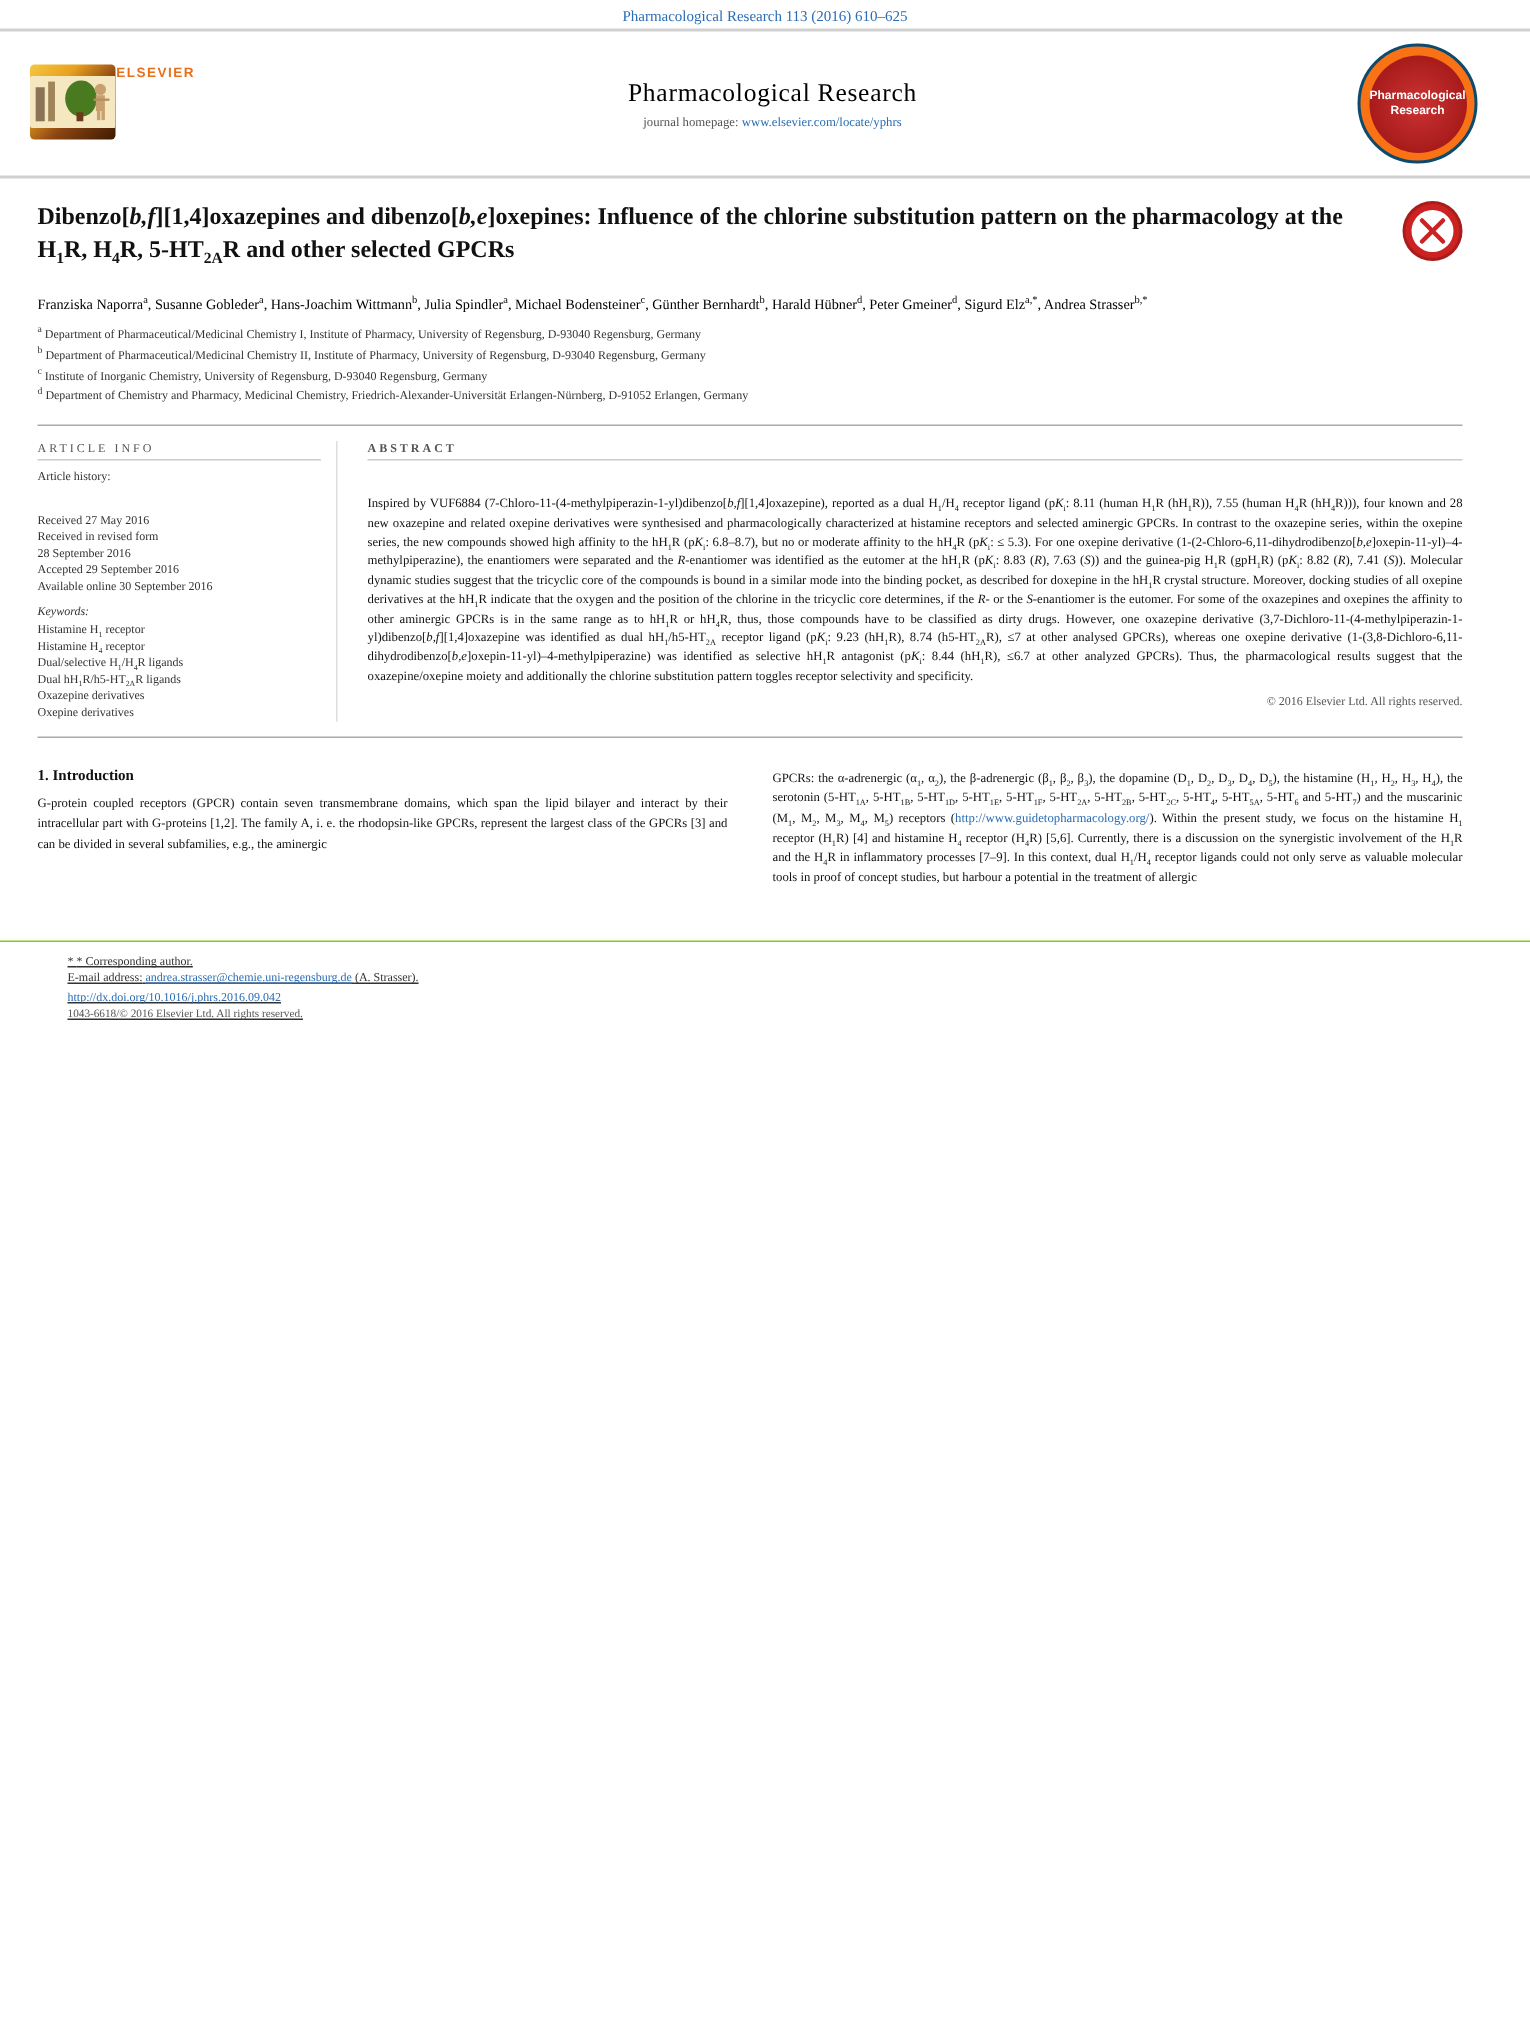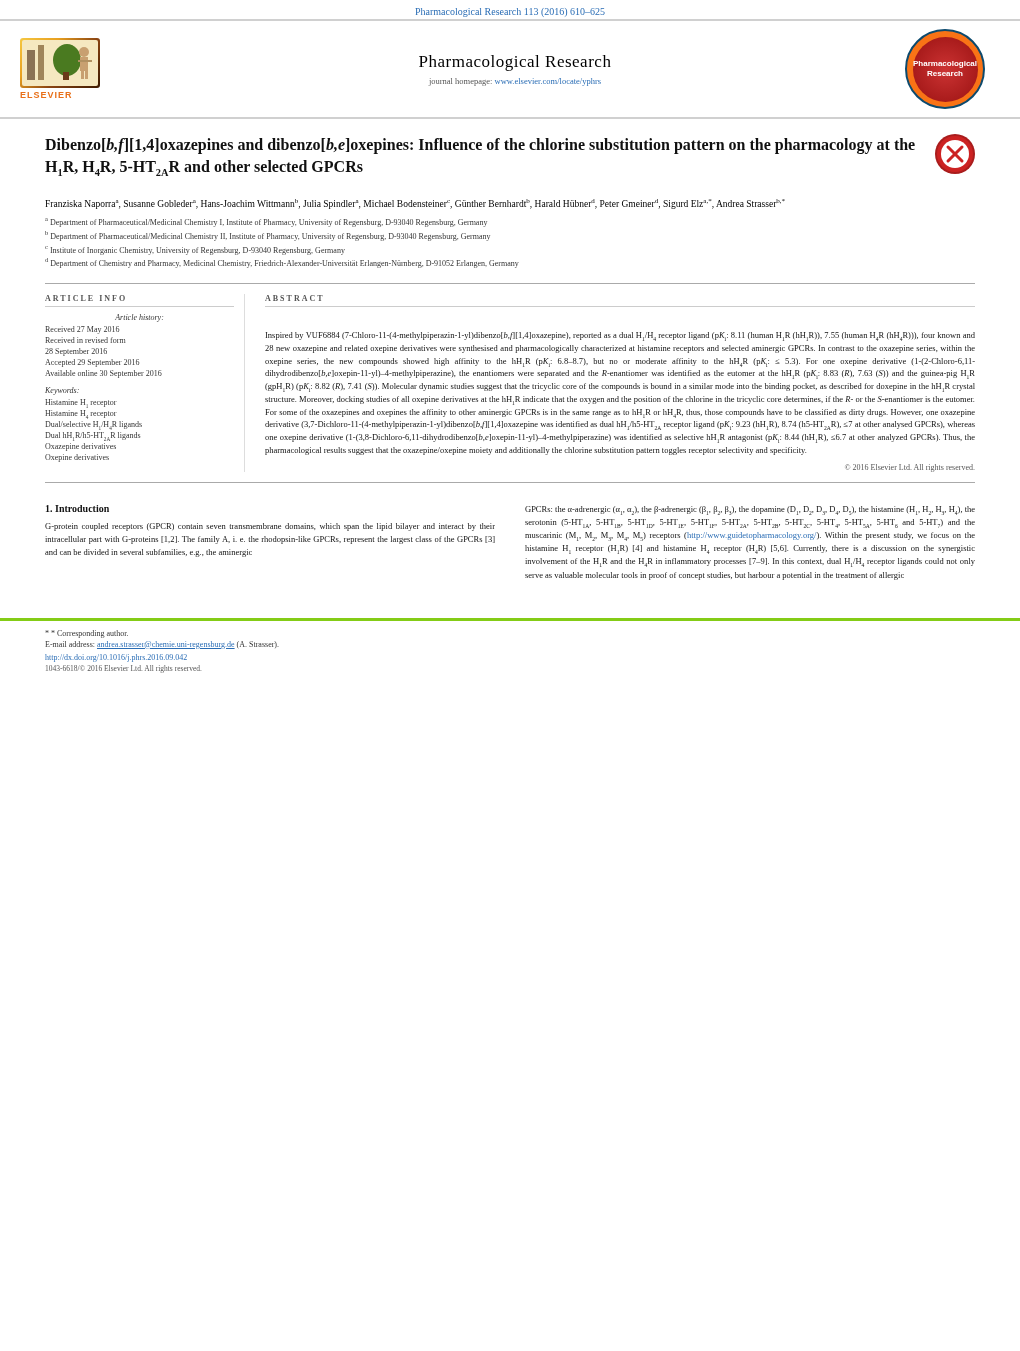--- a/index.html
+++ b/index.html
@@ -81,21 +81,21 @@
       width: 90px;
       flex-shrink: 0;
       display: flex;
       align-items: center;
       justify-content: center;
     }
 
     
     .elsevier-logo {
       display: flex;
-      flex-direction: column;
+      flex-direction: row;
       align-items: flex-start;
     }
 
     .elsevier-logo .elsevier-icon {
       width: 80px;
       height: 50px;
       background: linear-gradient(135deg, #f5c842 0%, #e8a020 30%, #8b4513 60%, #3d1a00 100%);
       border-radius: 3px;
       display: flex;
       align-items: center;
@@ -143,21 +143,21 @@
       color: #fff;
       font-size: 8px;
       font-weight: bold;
       text-align: center;
       line-height: 1.3;
       font-family: Arial, sans-serif;
     }
 
     
     .main-content {
-      padding: 15px 45px 15px 45px;
+      padding: 15px 45px 15px 25px;
     }
 
     
     .article-title-section {
       display: flex;
       align-items: flex-start;
       margin-bottom: 10px;
       padding-bottom: 8px;
     }
 
@@ -234,35 +234,33 @@
       border-right: 1px solid #ddd;
     }
 
     .col-right {
       flex: 1;
     }
 
     
     .article-info-title {
       font-size: 8px;
-      font-weight: bold;
+      font-weight: normal;
       letter-spacing: 2px;
       text-transform: uppercase;
       color: #555;
       margin-bottom: 6px;
       padding-bottom: 3px;
       border-bottom: 1px solid #ccc;
     }
 
     .article-history-title {
       font-size: 8px;
-      font-style: italic;
       color: #333;
-      margin-bottom: 3px;
-      text-align: center;
+      margin-bottom: 20px;
     }
 
     .article-history-item {
       font-size: 8px;
       color: #333;
       margin-bottom: 2px;
     }
 
     .keywords-section {
       margin-top: 8px;
@@ -353,25 +351,26 @@
       margin-bottom: 6px;
       text-indent: 12px;
     }
 
     .body-text p:first-child {
       text-indent: 0;
     }
 
     
     .footer-section {
-      border-top: 3px solid #84cc16;
+      border-top: 1px solid #84cc16;
       margin-top: 15px;
       padding: 8px 45px;
       font-size: 8px;
       color: #333;
+      text-decoration: underline;
     }
 
     .footer-asterisk {
       font-size: 8px;
       margin-bottom: 2px;
     }
 
     .footer-email {
       color: #2a6db5;
     }

